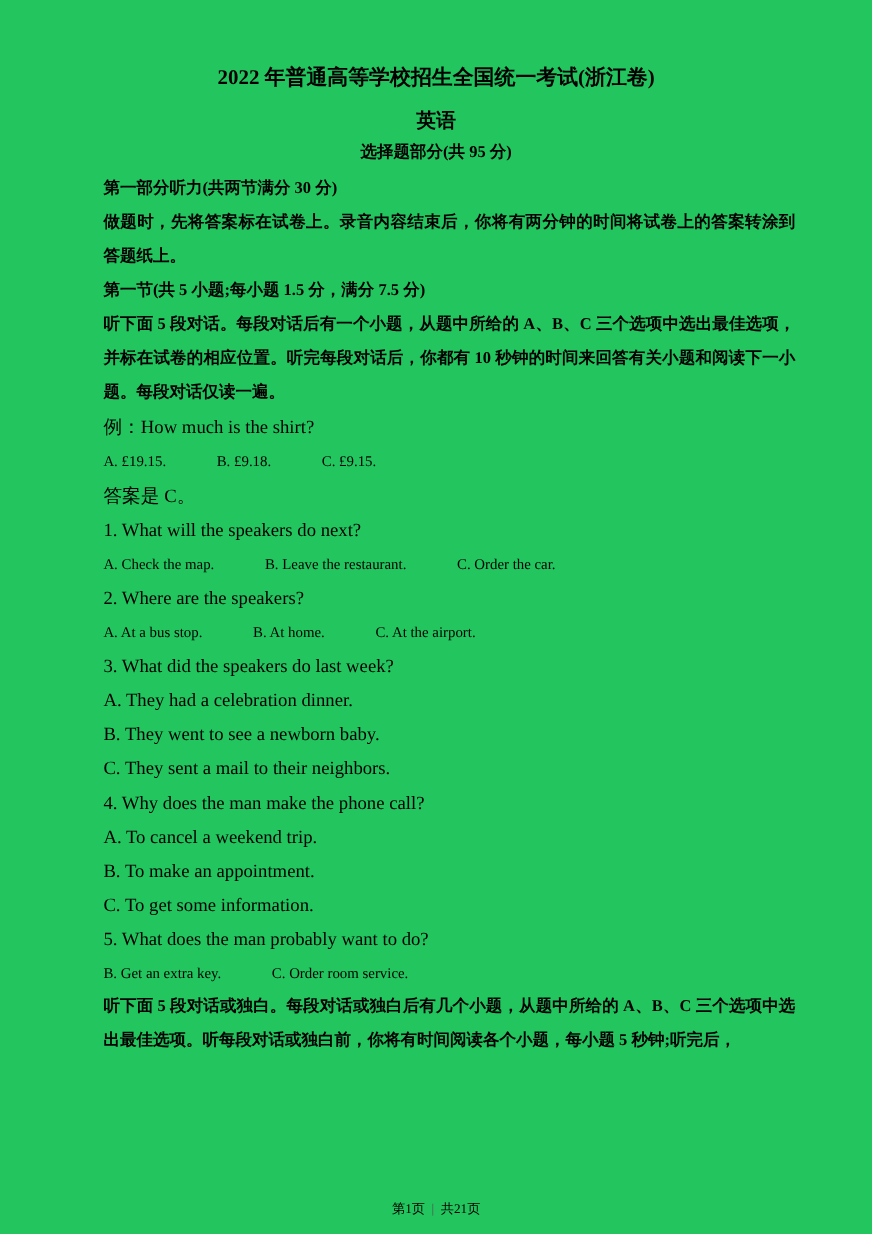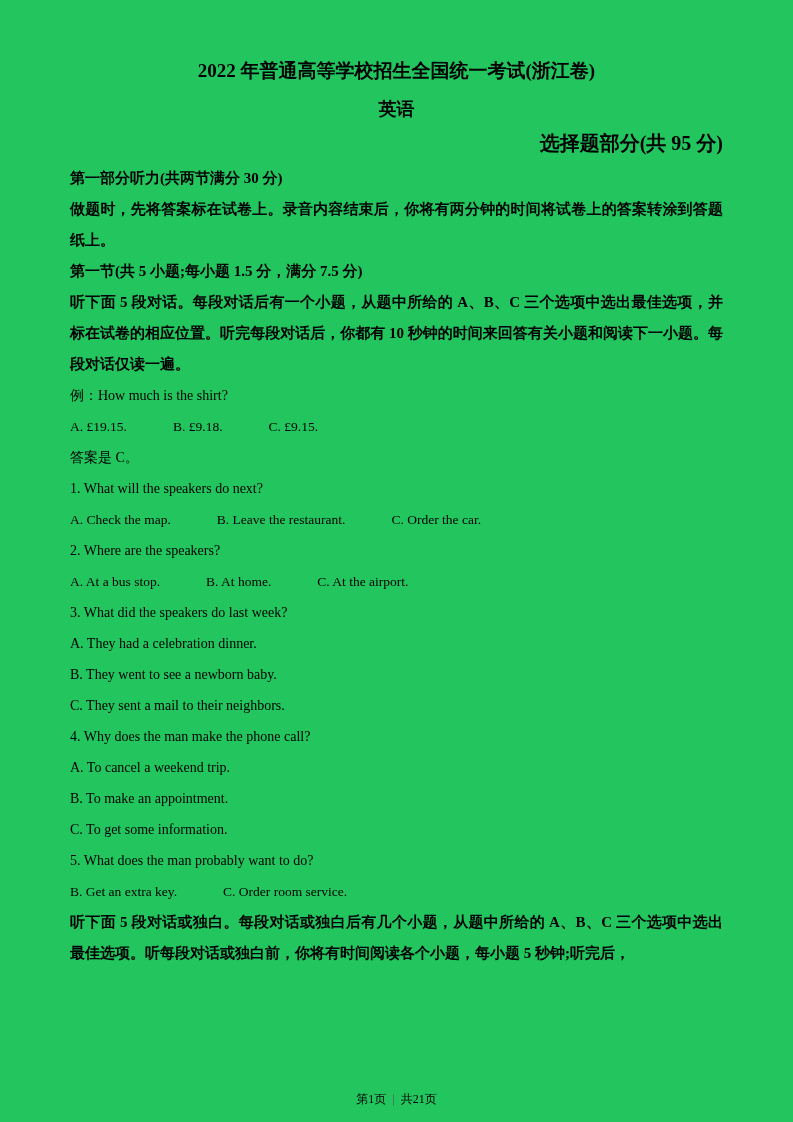--- a/index.html
+++ b/index.html
@@ -26,41 +26,42 @@
     margin-bottom: 14px;
   }
   .doc-subtitle {
     text-align: center;
     font-weight: bold;
     font-size: 18px;
     line-height: 1.3;
     margin-bottom: 8px;
   }
   .part-header {
-    text-align: right;
+    text-align: center;
     font-weight: bold;
-    font-size: 20px;
+    font-size: 15px;
     line-height: 1.4;
     margin-bottom: 6px;
   }
   .content .line {
     font-size: 15px;
     line-height: 31px;
+    margin-left: 24px;
   }
   .content .bold {
     font-weight: bold;
   }
   .content .bold-para {
     font-weight: bold;
     text-align: justify;
     font-size: 15px;
     line-height: 31px;
   }
   .content .text {
-    font-size: 14px;
+    font-size: 17px;
     line-height: 31px;
   }
   .content .options-row {
     display: flex;
     gap: 46px;
     font-size: 13.5px;
     line-height: 31px;
   }
   .content .options-row .option {
     white-space: nowrap;

